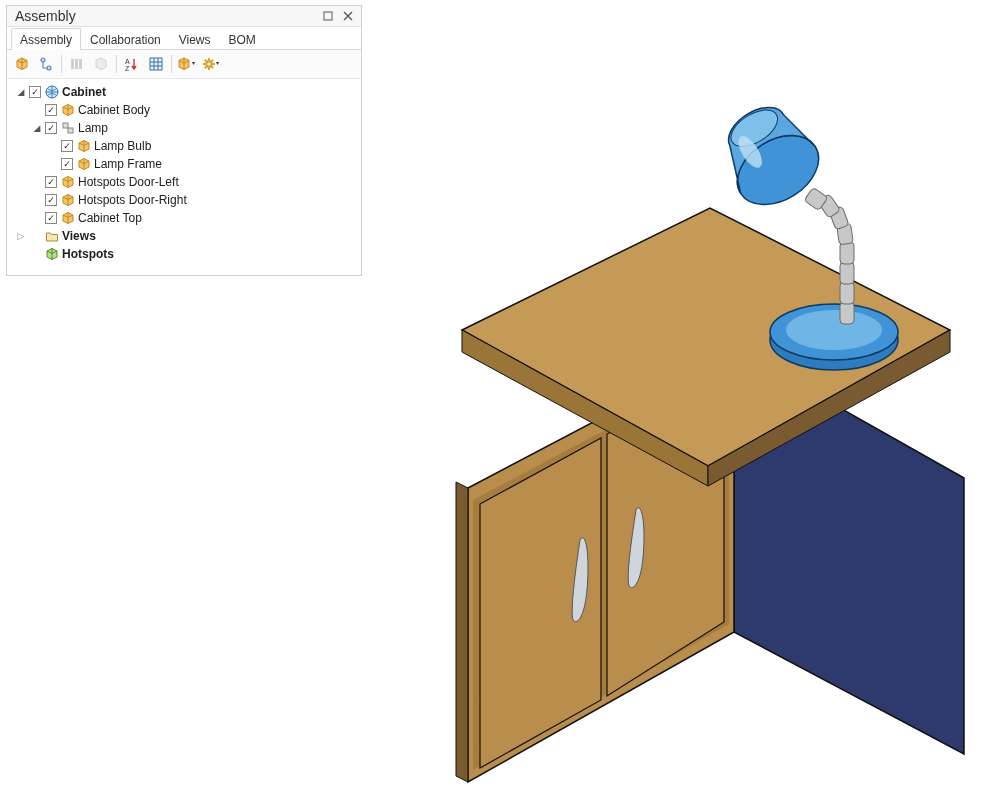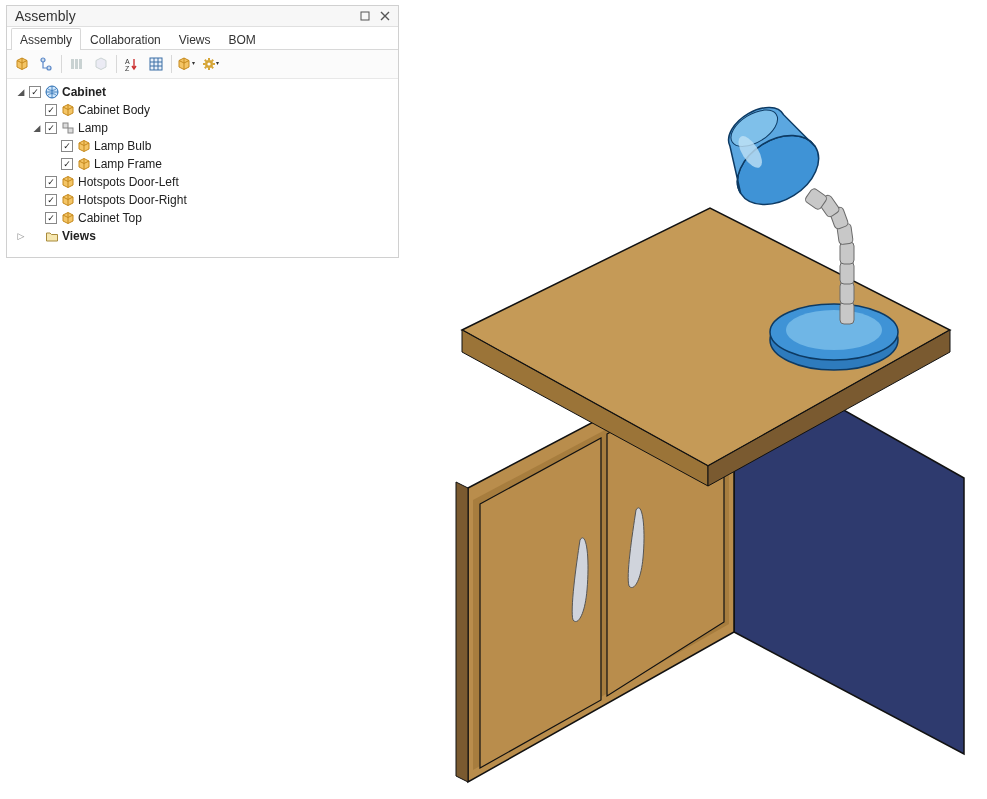--- a/index.html
+++ b/index.html
@@ -10,21 +10,21 @@
   background: #fff;
   width: 987px;
   height: 799px;
   position: relative;
   overflow: hidden;
 }
 .panel {
   position: absolute;
   left: 6px;
   top: 5px;
-  width: 393px;
+  width: 356px;
   background: #fff;
   border: 1px solid #d0d0d0;
 }
 .panel-header {
   display: flex;
   align-items: center;
   padding: 2px 6px 2px 8px;
   background: #f7f7f7;
   border-bottom: 1px solid #e0e0e0;
 }
@@ -392,15 +392,28 @@
         <svg width="14" height="14">
             <g stroke="#a88a3a" stroke-width="1" fill="#f6e7b0">
               <path d="M1.5 4 L5 4 L6.5 5.5 L12.5 5.5 L12.5 12 L1.5 12 Z"></path>
             </g>
           </svg>
       </span>
       <span class="label bold">Views</span>
     </div>
 
 
+    <div class="row depth0b">
+      <span class="expander hidden">▶</span>
+      <span class="cb hidden">✓</span>
+      <span class="node-icon">
+        <svg width="14" height="14">
+            <g stroke="#5a8a2a" stroke-width="1" fill="#b7e08a">
+              <path d="M7 1.5 L12 4 L12 10 L7 12.5 L2 10 L2 4 Z"></path>
+              <path d="M7 1.5 L7 12.5 M2 4 L7 6.5 L12 4" fill="none"></path>
+            </g>
+          </svg>
+      </span>
+      <span class="label bold">Hotspots</span>
+    </div>
 
   </div>
 </div>
 
 </body></html>

